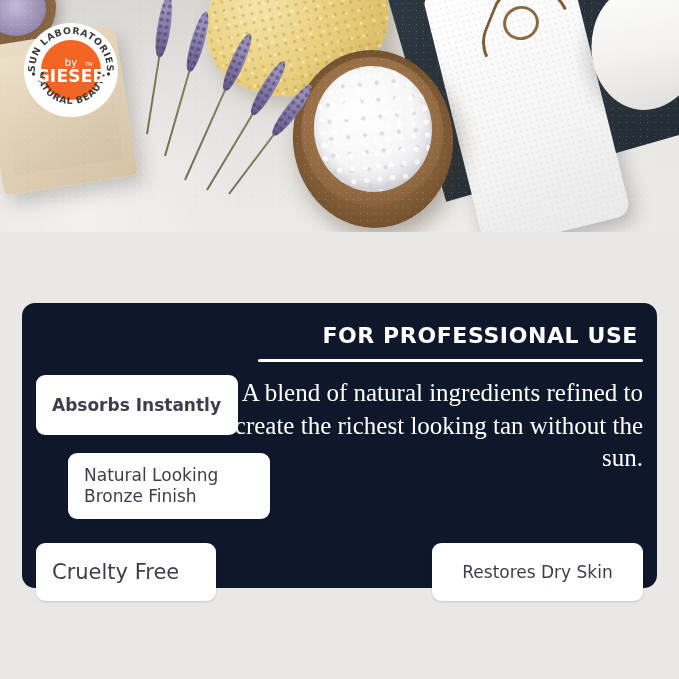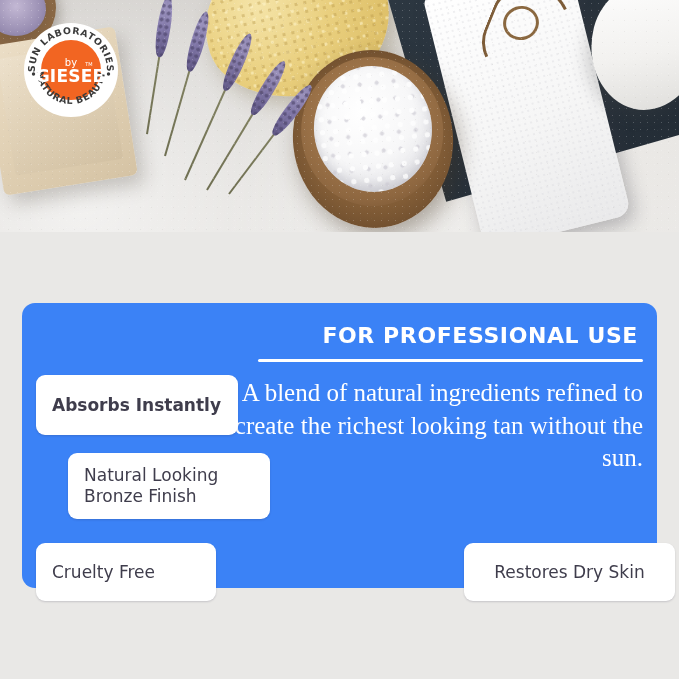--- a/index.html
+++ b/index.html
@@ -227,21 +227,21 @@
     color: #5d5478;
     font-family: "DejaVu Sans", sans-serif;
   }
 
   
   .panel {
     position: absolute;
     left: 22px; top: 303px;
     width: 635px;
     height: 285px;
-    background: #3b82f6;
+    background: #0f172a;
     border-radius: 13px;
     box-sizing: border-box;
   }
 
   .panel-head {
     position: absolute;
     left: 236px; top: 20px;
     width: 380px;
     text-align: right;
     color: #ffffff;
@@ -295,38 +295,37 @@
     left: 14px; top: 150px;
     width: 202px; height: 66px;
     font-size: 17px;
     font-weight: 400;
     line-height: 1.25;
     margin-left: 32px;
   }
   .card-cruelty {
     left: 14px; top: 240px;
     width: 180px; height: 58px;
-    font-size: 17px;
+    font-size: 21px;
     font-weight: 400;
     justify-content: flex-start;
   }
   .card-paraben {
     left: 212px; top: 240px;
     width: 180px; height: 58px;
     font-size: 17px;
     font-weight: 400;
     justify-content: center;
   }
   .card-restores {
     left: 410px; top: 240px;
     width: 211px; height: 58px;
     font-size: 17px;
     font-weight: 400;
     justify-content: center;
-    margin-left: 32px;
   }
 
   
   .logo {
     position: absolute;
     left: 23px; top: 22px;
     width: 96px; height: 96px;
   }
   .logo svg { display:block; }
 </style>

